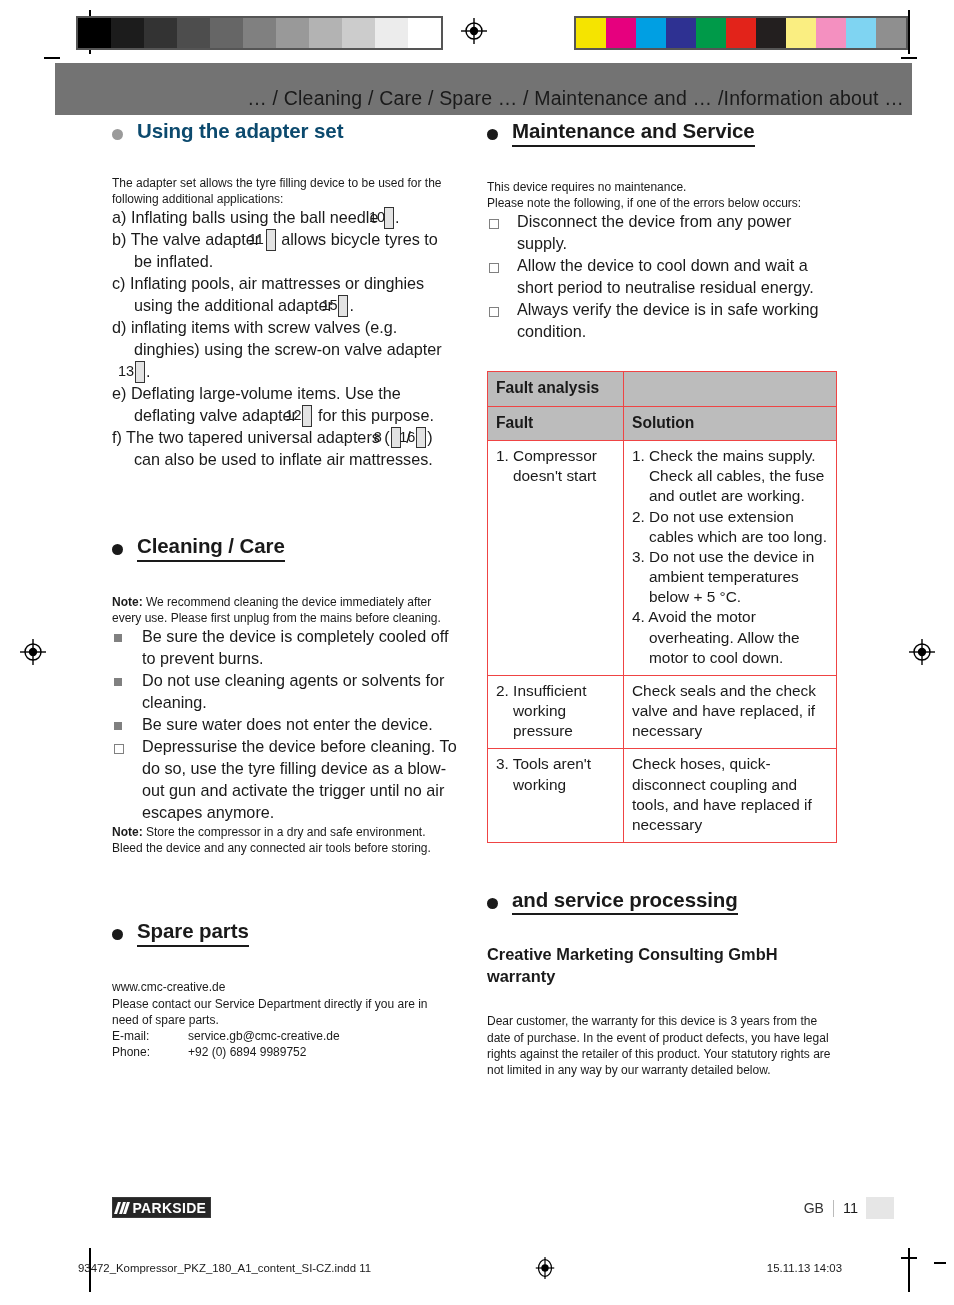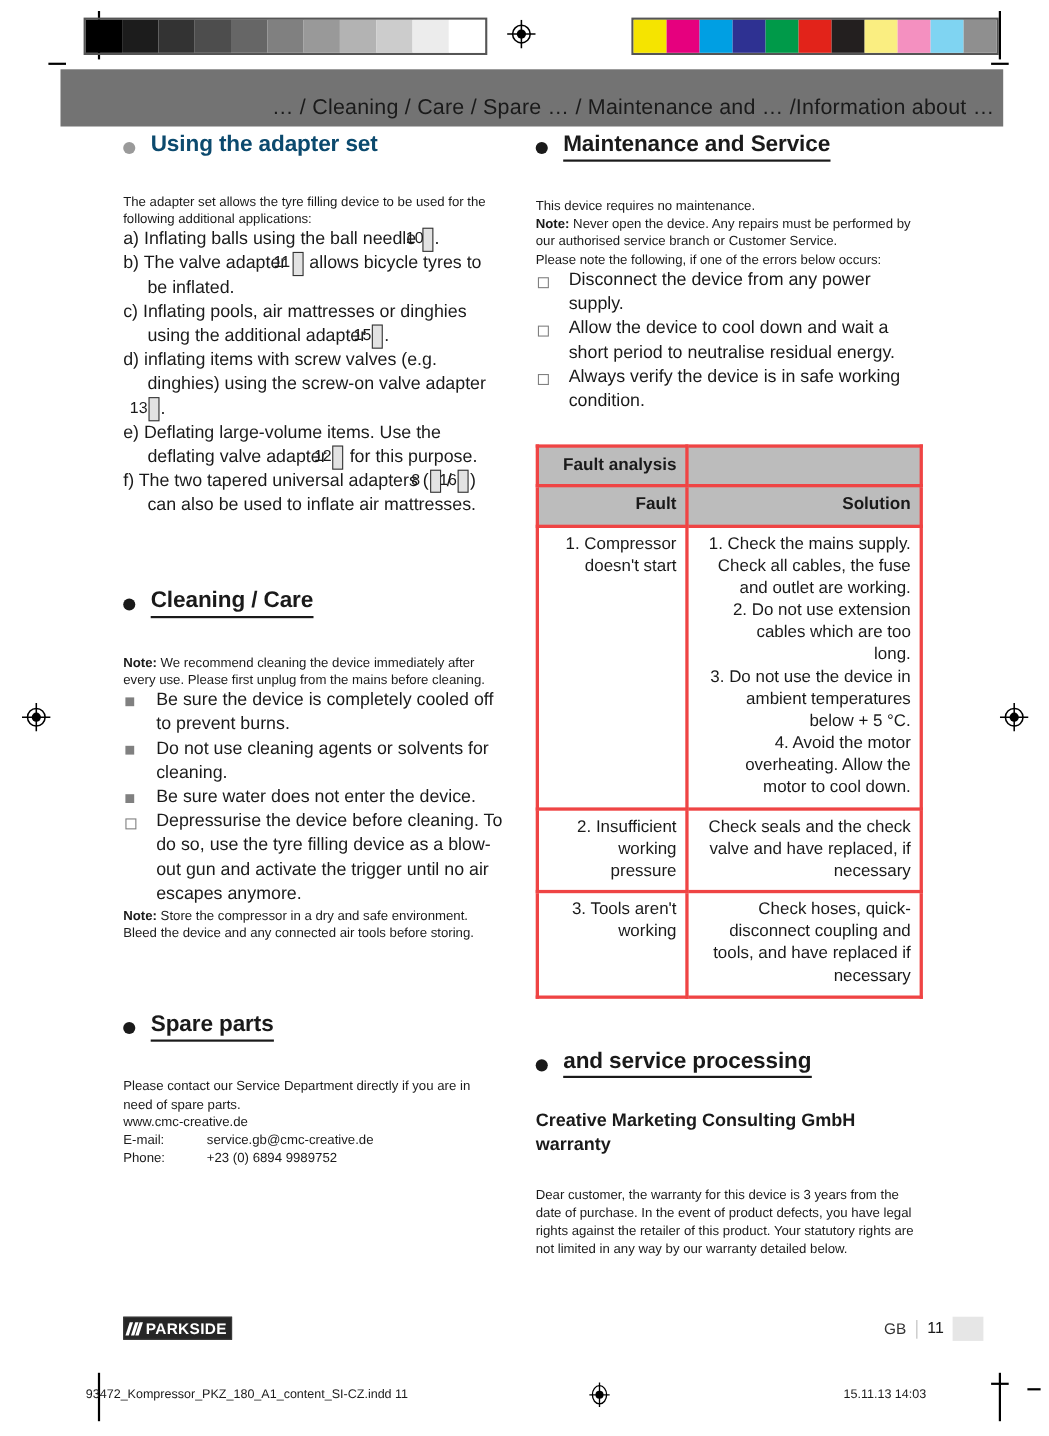--- a/index.html
+++ b/index.html
@@ -178,26 +178,26 @@
   }
 
   
   .fault-table {
     border-collapse: collapse;
     width: 349px;
     table-layout: fixed;
     margin-top: 2px;
   }
   .fault-table td, .fault-table th {
-    border: 3px solid #ef4444;
+    border: 1px solid #ef4444;
     vertical-align: top;
     padding: 5px 8px 7px 8px;
     font-size: 15.4px;
     line-height: 1.31;
-    text-align: right;
+    text-align: left;
     margin-left: 20px;
   }
   .fault-table .hdr {
     background: #bcbcbc;
     font-weight: bold;
     font-size: 15.6px;
     padding: 6px 8px 7px 8px;
   }
   .fault-table col.c1 { width: 136px; }
   .fault-table col.c2 { width: 213px; }
@@ -421,41 +421,38 @@
         <b>Note:</b><span> Store the compressor in a dry and safe environment. Bleed the device and any connected air tools before storing.</span>
       </p>
 
       <div class="gap-xl"></div>
 
       <div class="sec-head">
         <span class="dot"></span>
         <span class="htext">Spare parts</span>
       </div>
       <div class="gap-md"></div>
+      <p class="body">www.cmc-creative.de</p>
       <p class="body">Please contact our Service Department directly if you are in need of spare parts.</p>
-      <p class="body">www.cmc-creative.de</p>
       <p class="body">
         <span style="display:inline-block;width:76px;">E-mail:</span><span>service.gb@cmc-creative.de</span>
       </p>
       <p class="body">
-        <span style="display:inline-block;width:76px;">Phone:</span><span>+23 (0) 6894 9989752</span>
+        <span style="display:inline-block;width:76px;">Phone:</span><span>+92 (0) 6894 9989752</span>
       </p>
     </div>
 
     <div class="col right">
 
       <div class="sec-head">
         <span class="dot"></span>
         <span class="htext">Maintenance and Service</span>
       </div>
       <div class="gap-md"></div>
       <p class="body">This device requires no maintenance.</p>
-      <p class="body">
-        <b>Note:</b><span> Never open the device. Any repairs must be performed by our authorised service branch or Customer Service.</span>
-      </p>
       <p class="body">Please note the following, if one of the errors below occurs:</p>
       <ul class="sq-list">
         <li><span class="mk hollow"></span><span>Disconnect the device from any power supply.</span></li>
         <li><span class="mk hollow"></span><span>Allow the device to cool down and wait a short period to neutralise residual energy.</span></li>
         <li><span class="mk hollow"></span><span>Always verify the device is in safe working condition.</span></li>
       </ul>
 
       <div class="gap-md"></div>
 
       <table class="fault-table">

